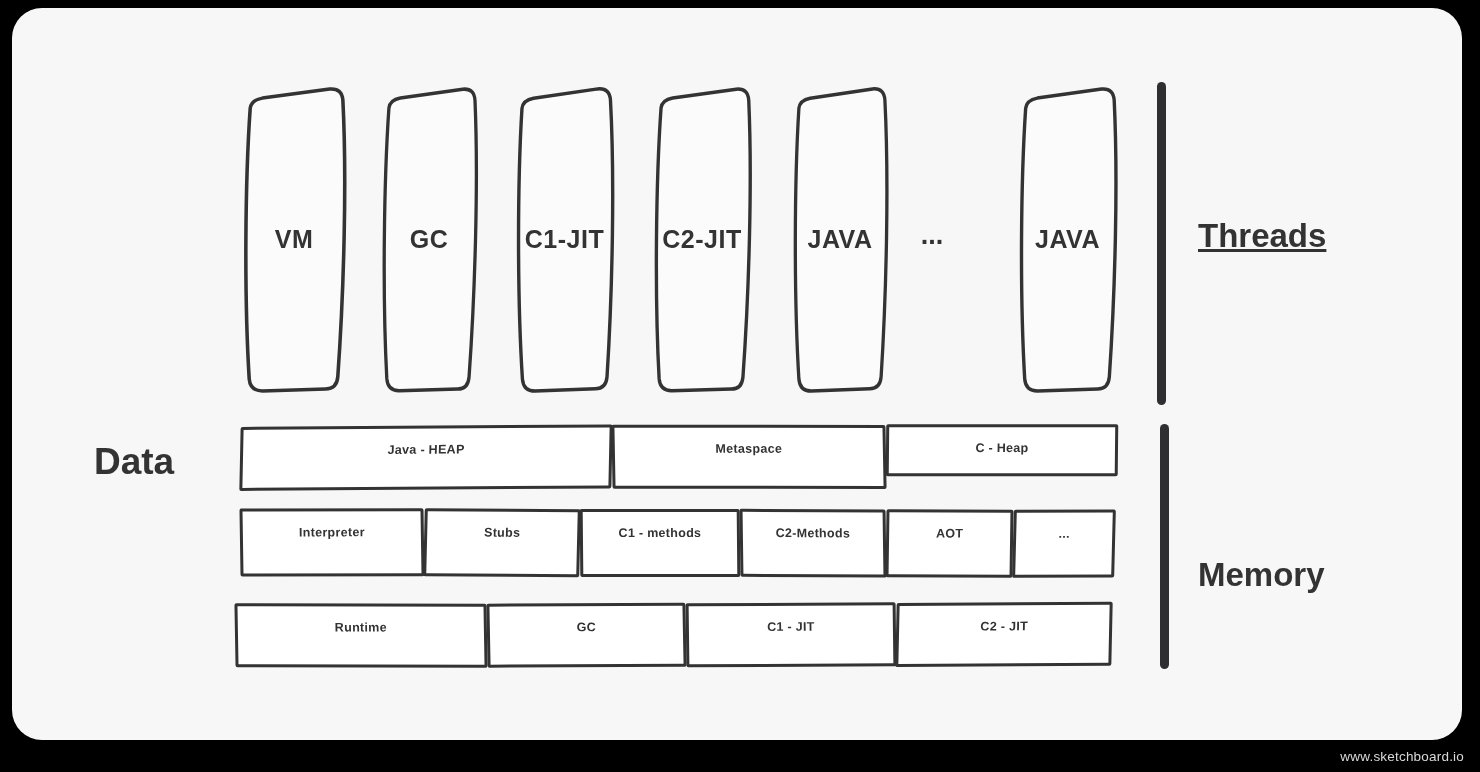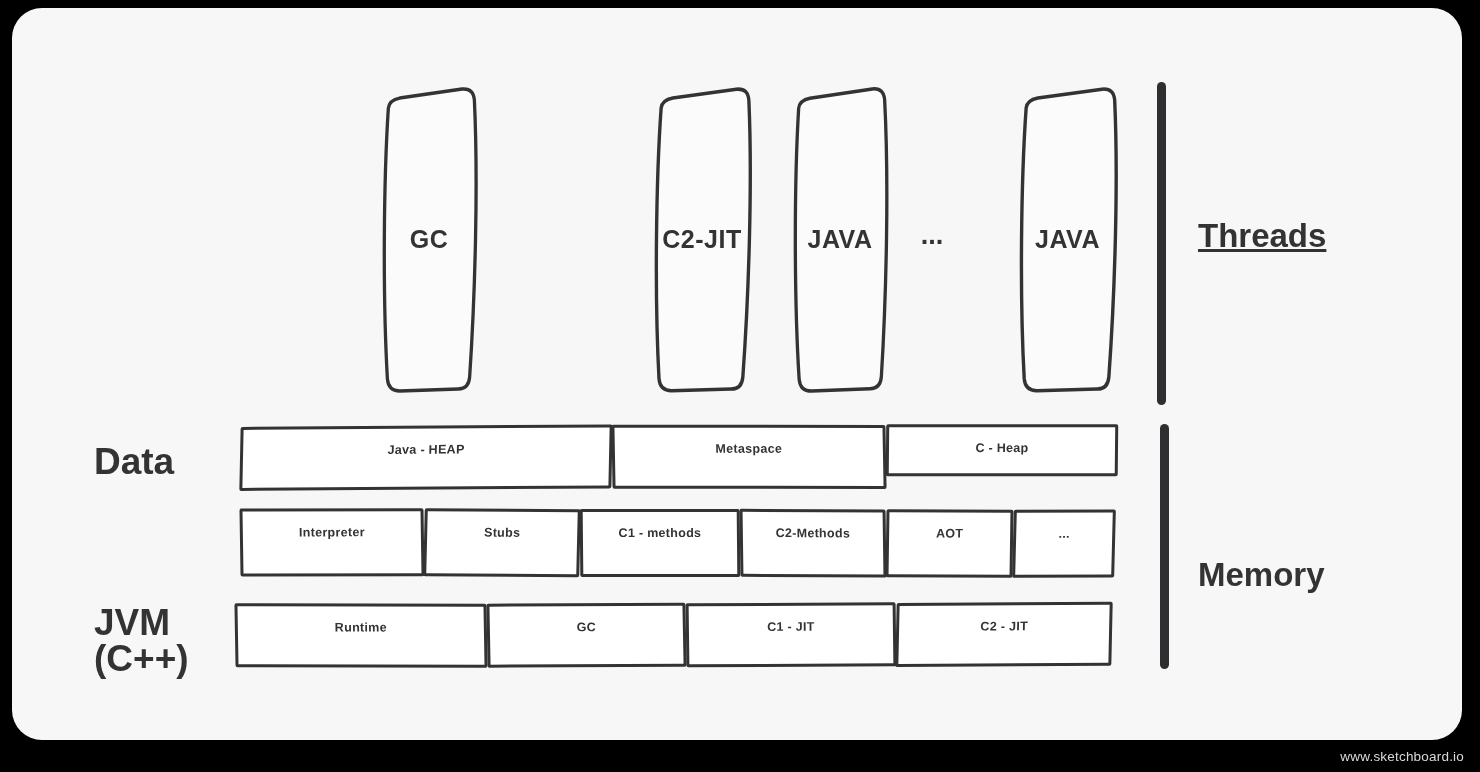--- a/index.html
+++ b/index.html
@@ -90,28 +90,40 @@
     color: #d9d9d9;
     letter-spacing: 0.2px;
   }
 </style>
 </head>
 <body>
 
 <div class="stage">
   <div class="canvas">
 
+    <div class="thread" style="left:226px; top:72px; width:112px; height:322px;">
+      <svg viewBox="0 0 110 320" preserveAspectRatio="none">
+        <path d="M 12 28 C 7 100, 6 215, 11 297 Q 12 309, 24 309 L 86 307 Q 97 307, 98 295 C 104 210, 107 100, 103 20 Q 102 8, 90 9 L 24 18 Q 13 20, 12 28 Z" fill="#fbfbfb" stroke="#333" stroke-width="3.5" stroke-linejoin="round"></path>
+      </svg>
+      <span class="tlabel">VM</span>
+    </div>
 
     <div class="thread" style="left:365px; top:72px; width:104px; height:322px;">
       <svg viewBox="0 0 110 320" preserveAspectRatio="none">
         <path d="M 12 28 C 7 100, 6 215, 11 297 Q 12 309, 24 309 L 86 307 Q 97 307, 98 295 C 104 210, 107 100, 103 20 Q 102 8, 90 9 L 24 18 Q 13 20, 12 28 Z" fill="#fbfbfb" stroke="#333" stroke-width="3.5" stroke-linejoin="round"></path>
       </svg>
       <span class="tlabel">GC</span>
     </div>
 
+    <div class="thread" style="left:499px; top:72px; width:107px; height:322px;">
+      <svg viewBox="0 0 110 320" preserveAspectRatio="none">
+        <path d="M 12 28 C 7 100, 6 215, 11 297 Q 12 309, 24 309 L 86 307 Q 97 307, 98 295 C 104 210, 107 100, 103 20 Q 102 8, 90 9 L 24 18 Q 13 20, 12 28 Z" fill="#fbfbfb" stroke="#333" stroke-width="3.5" stroke-linejoin="round"></path>
+      </svg>
+      <span class="tlabel">C1-JIT</span>
+    </div>
 
     <div class="thread" style="left:637px; top:72px; width:106px; height:322px;">
       <svg viewBox="0 0 110 320" preserveAspectRatio="none">
         <path d="M 12 28 C 7 100, 6 215, 11 297 Q 12 309, 24 309 L 86 307 Q 97 307, 98 295 C 104 210, 107 100, 103 20 Q 102 8, 90 9 L 24 18 Q 13 20, 12 28 Z" fill="#fbfbfb" stroke="#333" stroke-width="3.5" stroke-linejoin="round"></path>
       </svg>
       <span class="tlabel">C2-JIT</span>
     </div>
 
     <div class="thread" style="left:776px; top:72px; width:104px; height:322px;">
       <svg viewBox="0 0 110 320" preserveAspectRatio="none">
@@ -161,21 +173,20 @@
         <span>C2-Methods</span>
       </div>
       <div class="cell sk-c" style="width:127px; height:68px;">
         <span>AOT</span>
       </div>
       <div class="cell sk-a" style="width:102px; height:68px;">
         <span>...</span>
       </div>
     </div>
 
-    <div class="row-label" style="left:82px; top:597px; width:130px;">JVM (C++)</div>
 
     <div class="mem-row" style="left:223px; top:595px; transform: rotate(-0.1deg);">
       <div class="cell sk-b" style="width:252px; height:64px;">
         <span>Runtime</span>
       </div>
       <div class="cell sk-d" style="width:199px; height:64px;">
         <span>GC</span>
       </div>
       <div class="cell sk-f" style="width:210px; height:64px;">
         <span>C1 - JIT</span>

